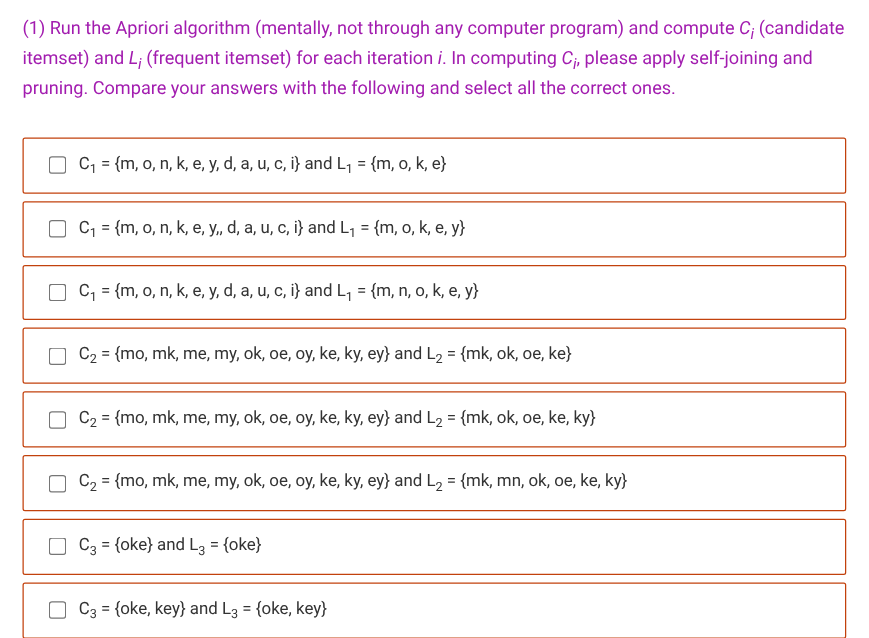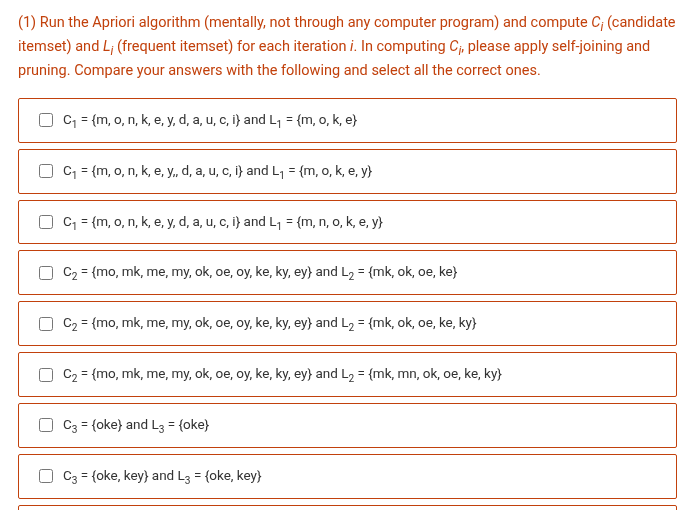--- a/index.html
+++ b/index.html
@@ -10,22 +10,22 @@
     body {
       font-family: -apple-system, BlinkMacSystemFont, "Segoe UI", Roboto, Helvetica, Arial, sans-serif;
       font-size: 14px;
       color: #333;
       background: #fff;
       width: 695px;
       padding: 12px 18px;
       line-height: 1.5;
     }
     .question-prompt {
-      margin-bottom: 16px;
-      color: #c2410c;
+      margin-bottom: 28px;
+      color: #a21caf;
       font-size: 14.5px;
     }
     .option-row {
       border: 1px solid #c2410c;
       border-radius: 2px;
       padding: 10px 20px;
       margin-bottom: 6px;
       display: flex;
       align-items: center;
       gap: 10px;

